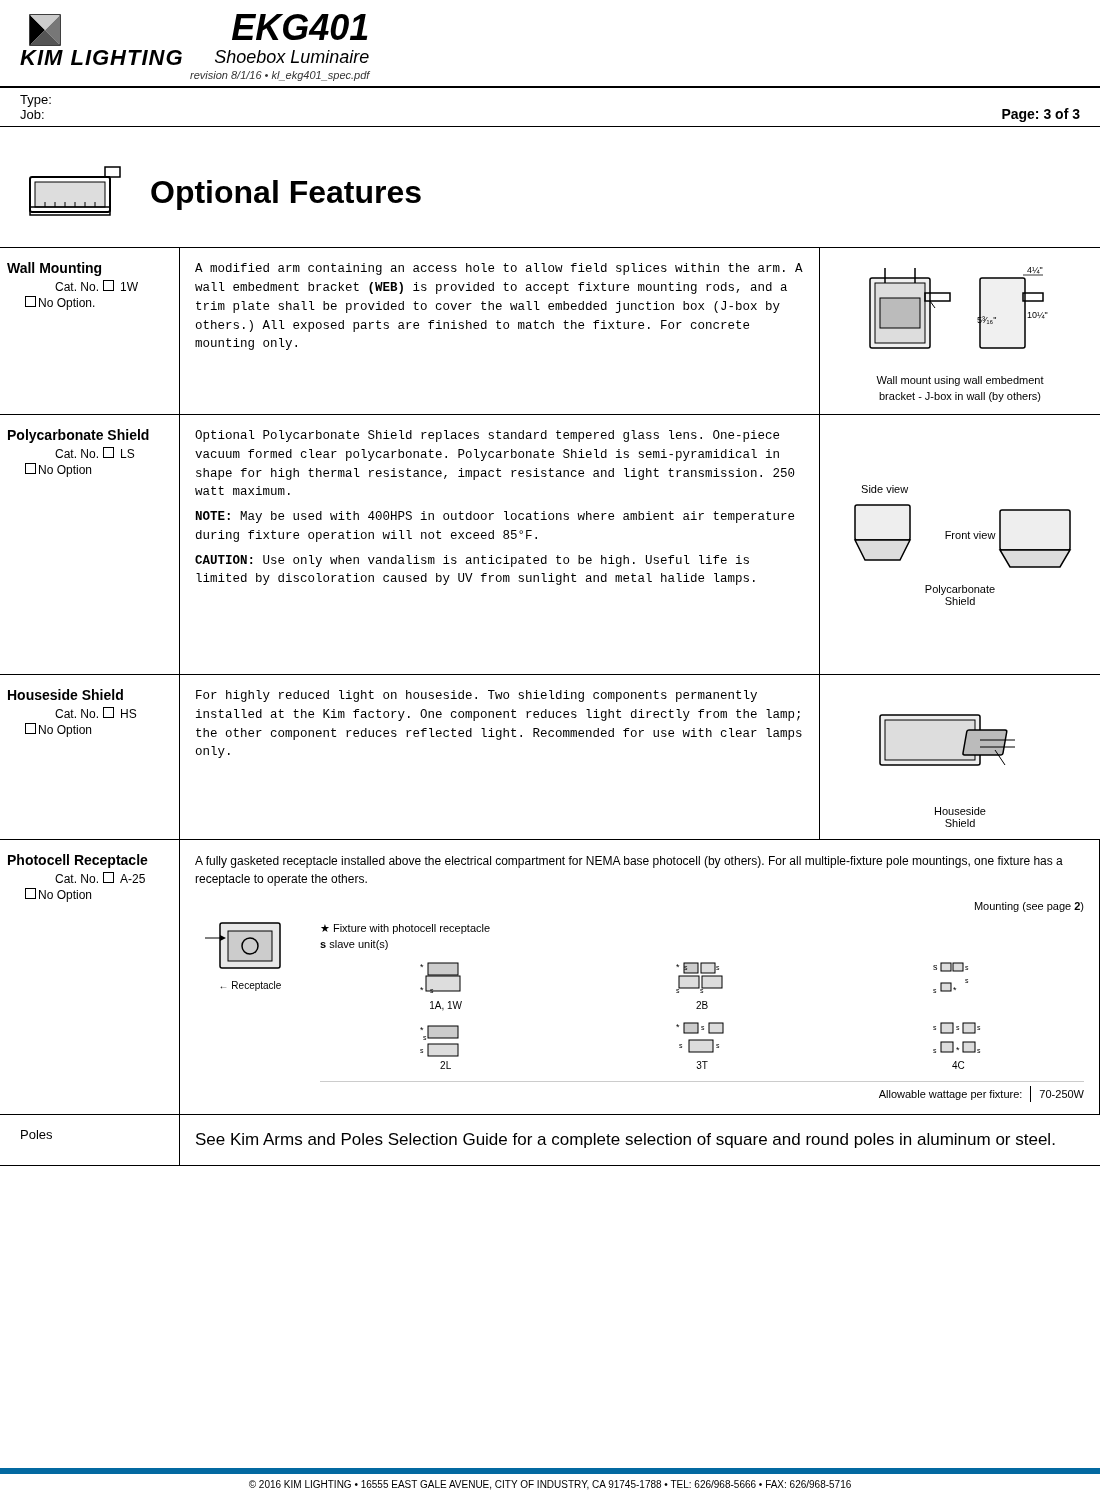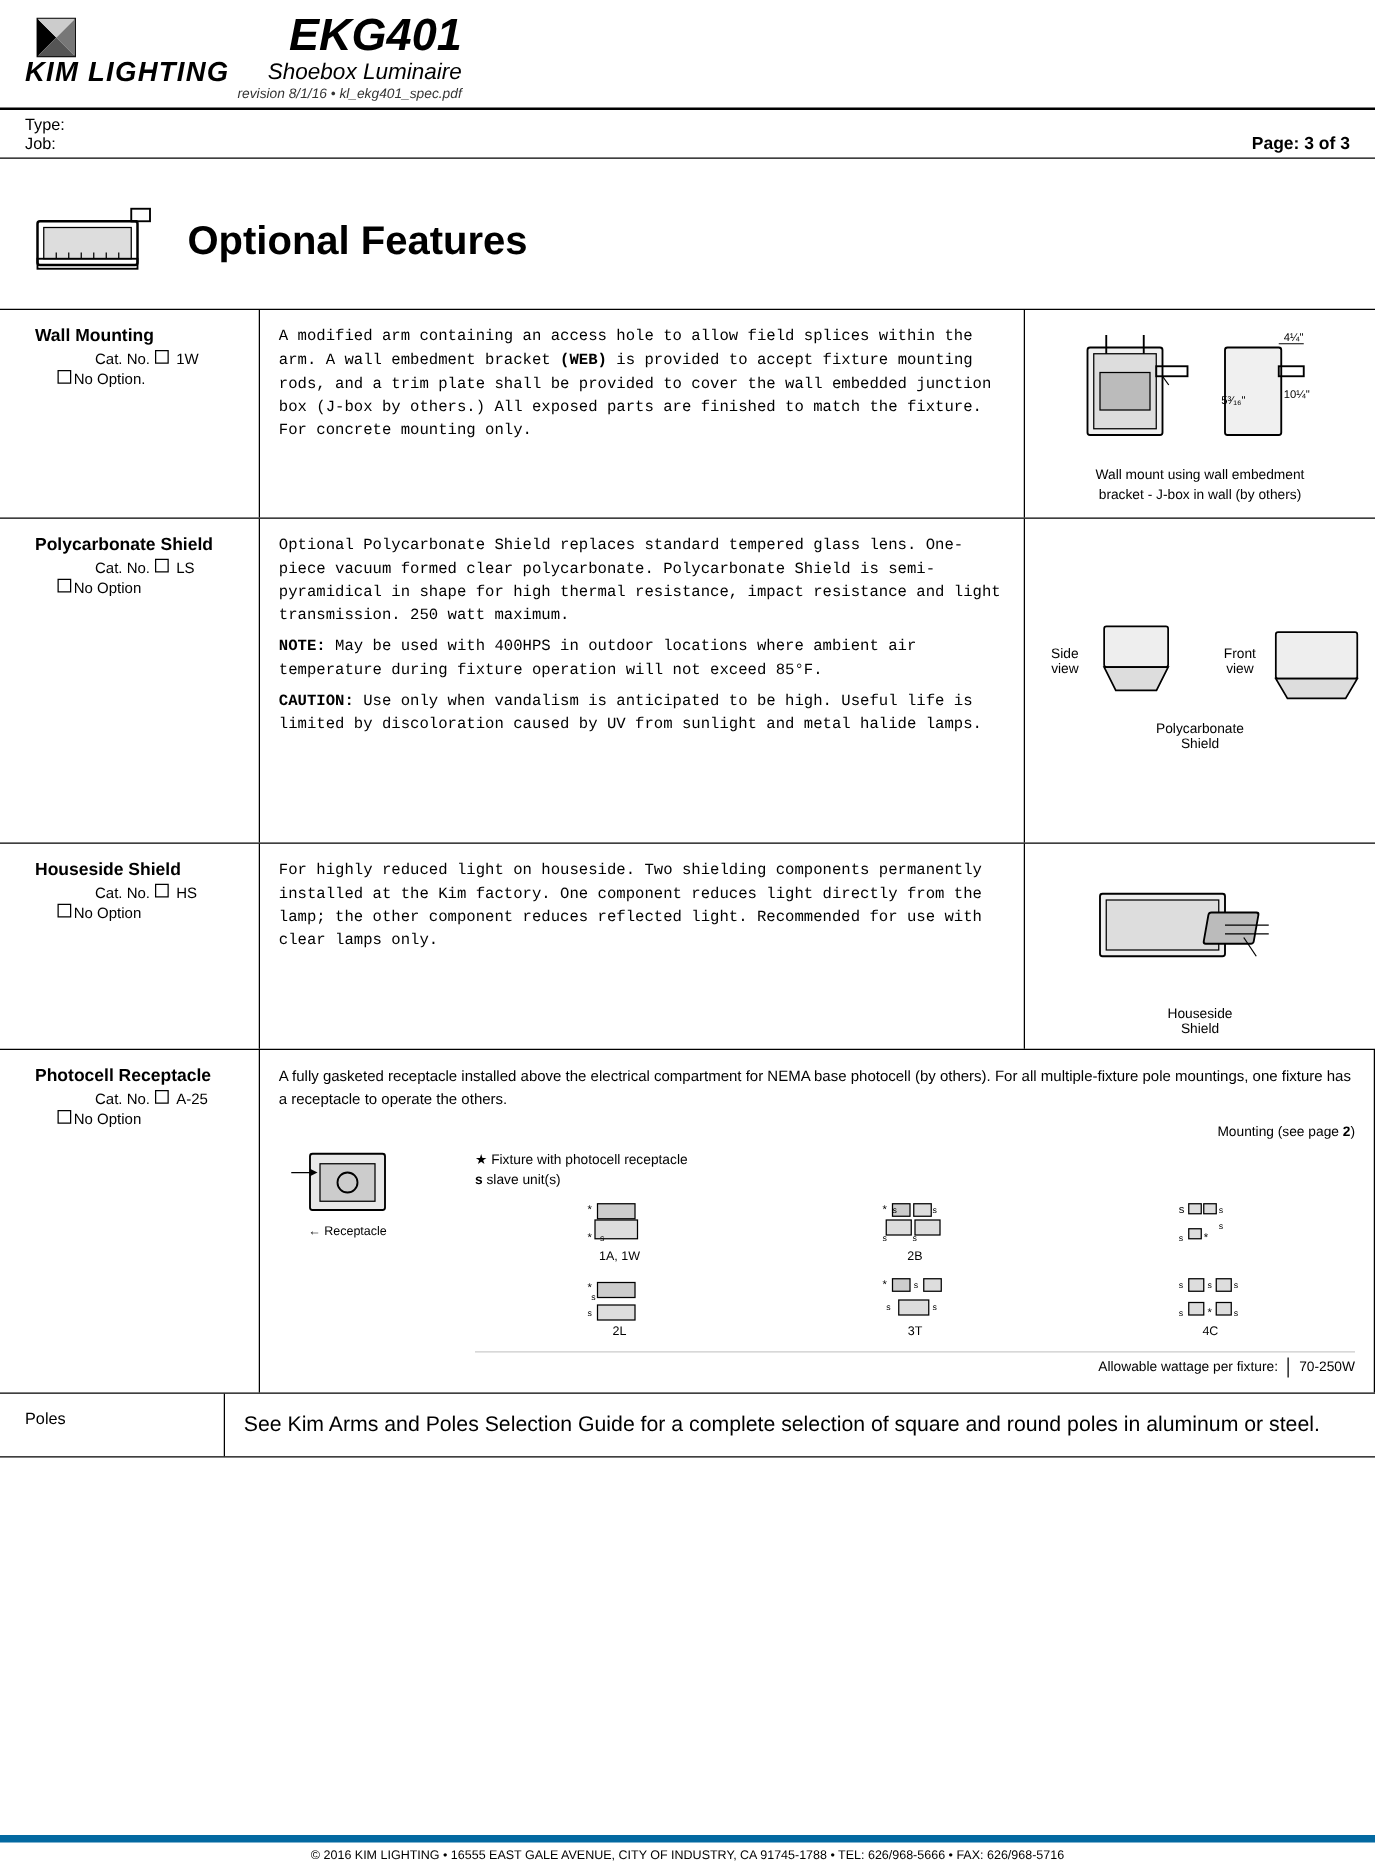--- a/index.html
+++ b/index.html
@@ -76,23 +76,23 @@
       font-weight: bold;
     }
 
     
     .content-section {
       display: flex;
       border-bottom: 1px solid #000;
       min-height: 120px;
     }
     .content-left {
-      width: 208px;
+      width: 180px;
       flex-shrink: 0;
-      padding: 12px 15px 12px 28px;
+      padding: 12px 15px 12px 7px;
       border-right: 1px solid #000;
     }
     .content-left .section-name {
       font-weight: bold;
       font-size: 14px;
       margin-bottom: 4px;
     }
     .content-left .cat-no-row {
       font-size: 12px;
       display: flex;
@@ -312,21 +312,21 @@
         <span>No Option</span>
       </div>
     </div>
     <div class="content-middle">
       <p>Optional Polycarbonate Shield replaces standard tempered glass lens. One-piece vacuum formed clear polycarbonate. Polycarbonate Shield is semi-pyramidical in shape for high thermal resistance, impact resistance and light transmission. 250 watt maximum.</p>
       <p><span class="note-bold">NOTE:</span> May be used with 400HPS in outdoor locations where ambient air temperature during fixture operation will not exceed 85°F.</p>
       <p><span class="note-bold">CAUTION:</span> Use only when vandalism is anticipated to be high. Useful life is limited by discoloration caused by UV from sunlight and metal halide lamps.</p>
     </div>
     <div class="content-right">
       <div class="shield-views">
-        <div style="display:flex;flex-direction:row;align-items:center;">
+        <div style="display:flex;flex-direction:column;align-items:center;">
           <div class="shield-view-label">Side view</div>
           <svg width="80" height="80" viewBox="0 0 80 80">
 
             <rect x="10" y="10" width="55" height="35" rx="2" fill="#eee" stroke="#000" stroke-width="1.5"></rect>
             <polygon points="10,45 65,45 55,65 20,65" fill="#ddd" stroke="#000" stroke-width="1.5"></polygon>
           </svg>
         </div>
         <div style="display:flex;align-items:center;">
           <div class="shield-view-label">Front view</div>
           <svg width="80" height="80" viewBox="0 0 80 80">
@@ -397,21 +397,21 @@
             <rect x="28" y="33" width="44" height="30" fill="#ccc" stroke="#000" stroke-width="1"></rect>
 
             <circle cx="50" cy="48" r="8" fill="none" stroke="#000" stroke-width="1.5"></circle>
 
             <line x1="5" y1="40" x2="20" y2="40" stroke="#000" stroke-width="1"></line>
             <polygon points="20,37 20,43 26,40" fill="#000"></polygon>
           </svg>
           <div style="font-size:10px;text-align:center;">← Receptacle</div>
         </div>
 
-        <div style="flex:1;margin-left:32px;">
+        <div style="flex:1;">
           <div style="text-align:right;font-size:11px;margin-bottom:5px;">Mounting (see page <strong>2</strong>)</div>
           <div style="font-size:11px;margin-bottom:5px;">
             <span>★</span> Fixture with photocell receptacle<br>
             <span style="font-weight:bold;">s</span> slave unit(s)
           </div>
 
           <div style="display:grid;grid-template-columns:1fr 1fr 1fr;gap:5px;font-size:10px;">
 
             <div style="display:flex;flex-direction:column;align-items:center;">
               <svg width="55" height="40" viewBox="0 0 55 40">

